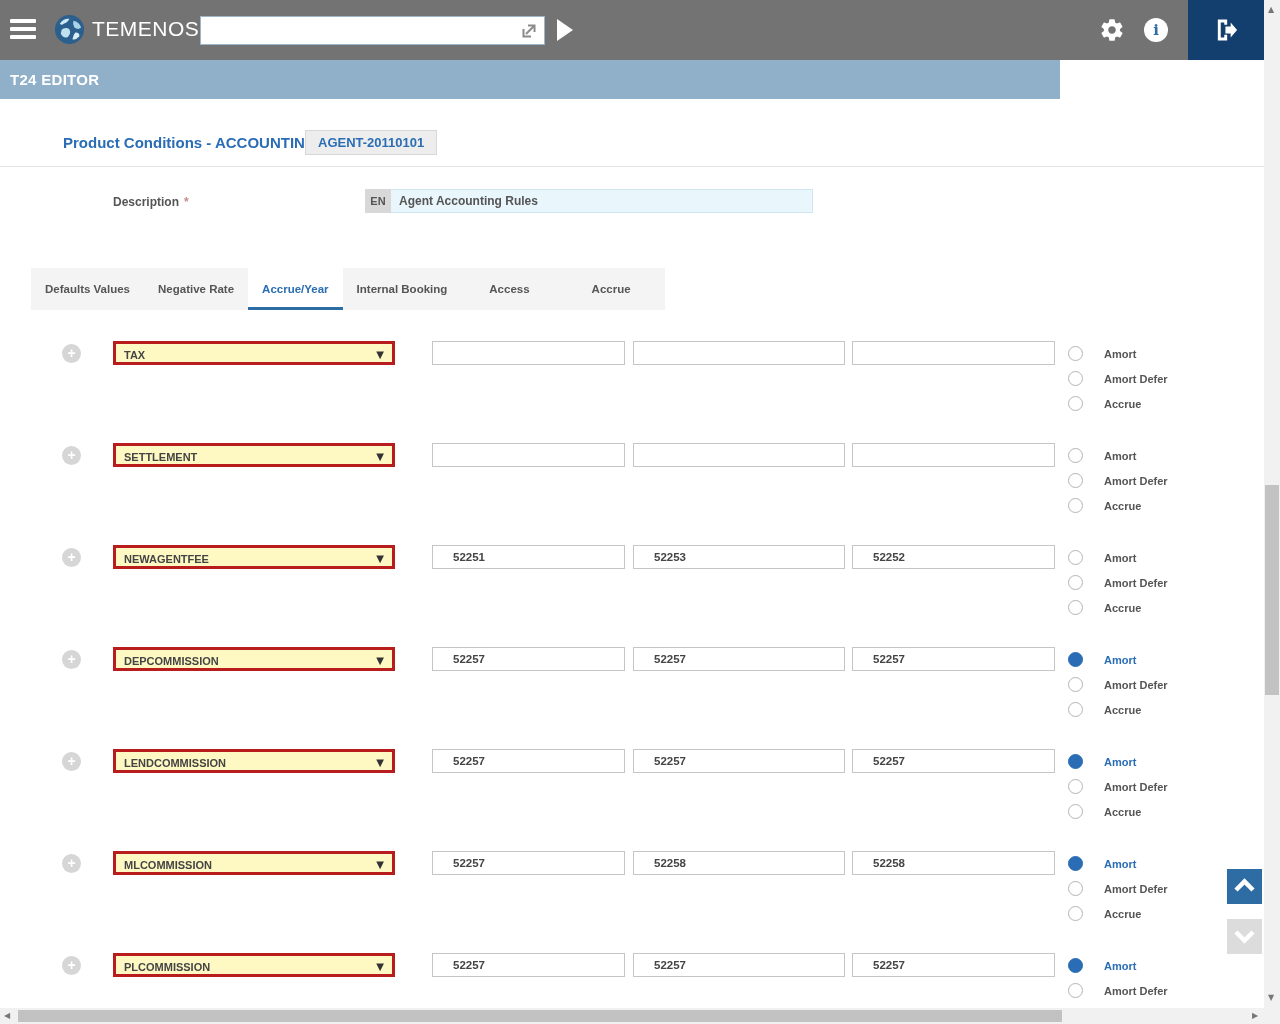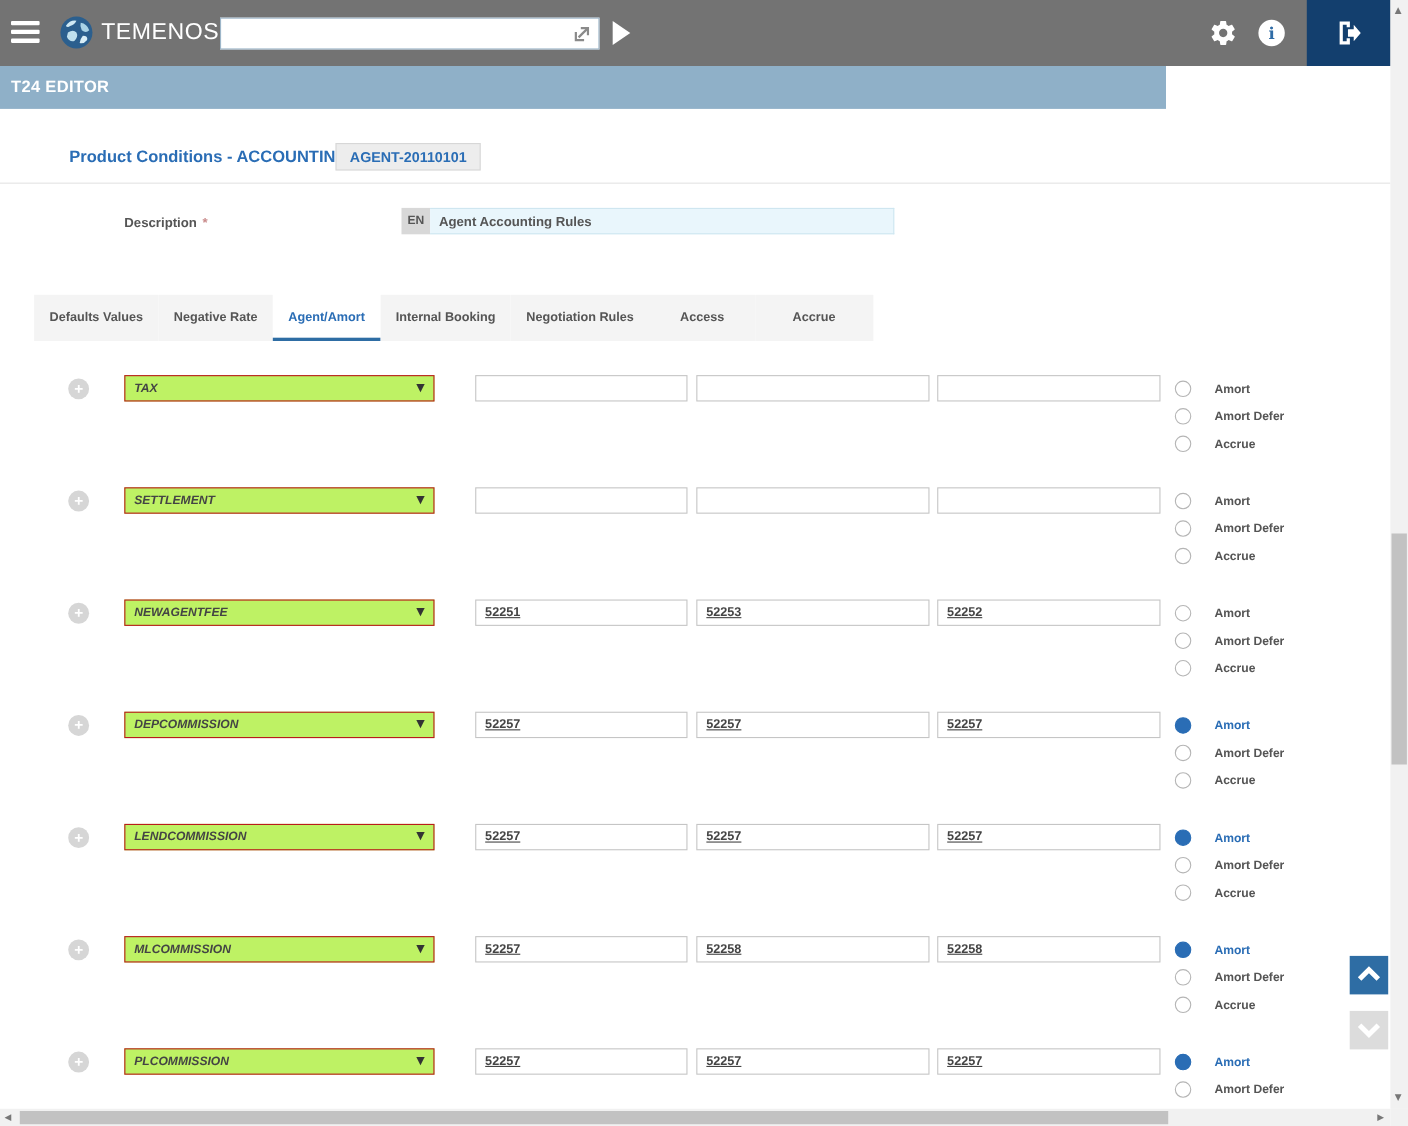--- a/index.html
+++ b/index.html
@@ -57,25 +57,25 @@
   .cell-plus { width:19px; }
   .cell-prop { width:282px; margin-left:32px; }
   .cell-in1 { width:193px; margin-left:37px; }
   .cell-in2 { width:212px; margin-left:8px; }
   .cell-in3 { width:203px; margin-left:7px; }
   .cell-radio { margin-left:13px; margin-top:5px; }
   .ghead .cell-radio { margin-top:0; }
   .hlabel { color:#555; font-size:11px; font-weight:700; }
   .plusbtn { width:19px; height:19px; margin-top:3px; border-radius:50%; background:#d6d6d6; color:#fff;
              font:700 14px "Liberation Sans", sans-serif; text-align:center; line-height:18px; cursor:pointer; }
-  .selectbox { position:relative; height:24px; border:1px solid #b91c1c; background:#bef264; cursor:pointer;font-style:italic; }
+  .selectbox { position:relative; height:24px; border:3px solid #b91c1c; background:#fef9c3; cursor:pointer; }
   .selval { position:absolute; left:8px; top:5px; font-size:11px; font-weight:700; color:#444; }
   .caret { position:absolute; right:8px; top:5px; font-size:10px; color:#333; font-family:"DejaVu Sans", sans-serif; }
   .tin { width:100%; height:24px; border:1px solid #c5c5c5; background:#fff; outline:none;
-         font:700 11.5px "Liberation Sans", sans-serif; color:#444; padding:0 8px;text-decoration:underline; }
+         font:700 11.5px "Liberation Sans", sans-serif; color:#444; padding:0 20px; }
   .radio-opt { display:flex; align-items:center; height:15px; margin-bottom:10px; cursor:pointer; }
   .radio { width:15px; height:15px; border-radius:50%; border:1px solid #b5b5b5; background:#fff; }
   .rlabel { margin-left:21px; font-size:11px; font-weight:700; color:#555; white-space:nowrap; }
   .radio-opt.sel .radio { background:#2a6db5; border-color:#2a6db5; }
   .radio-opt.sel .rlabel { color:#2a6db5; }
 
   
   .fab { position:absolute; width:35px; height:35px; cursor:pointer; z-index:30; }
   .fab-up { left:1227px; top:869px; background:#2e6da4; }
   .fab-down { left:1227px; top:919px; background:#dcdcdc; }
@@ -138,23 +138,22 @@
 <div class="divider"></div>
 <div class="desclabel">
   <span>Description</span><span class="req">*</span>
 </div>
 <div class="langbadge">EN</div>
 <input class="descinput" value="Agent Accounting Rules" style="">
 
 <div class="tabs">
   <div class="tab">Defaults Values</div>
   <div class="tab">Negative Rate</div>
-  <div class="tab active">Agent/Amort</div>
+  <div class="tab active">Accrue/Year</div>
   <div class="tab">Internal Booking</div>
-  <div class="tab">Negotiation Rules</div>
   <div class="tab pad1">Access</div>
   <div class="tab pad2">Accrue</div>
 </div>
 
 <div class="grid">
 
   <div class="grow">
     <div class="cell-plus">
         <div class="plusbtn"><span>+</span></div>
       </div>

